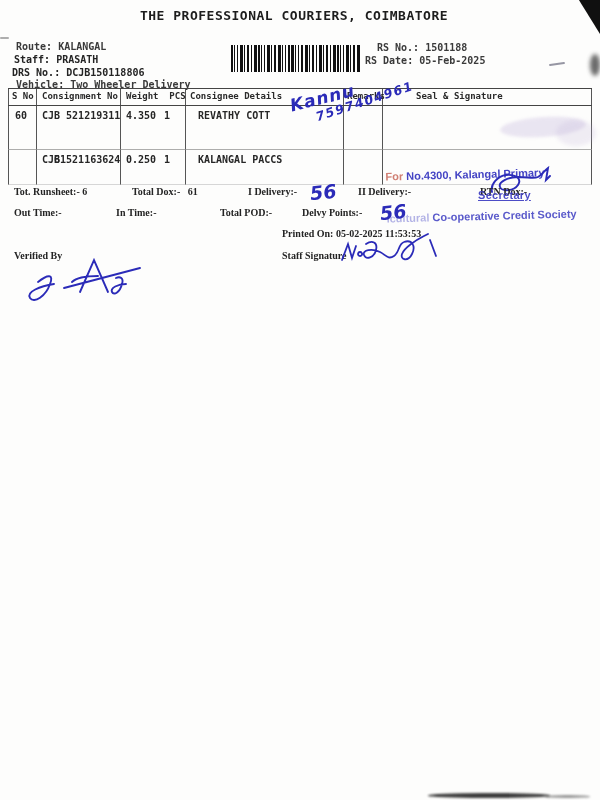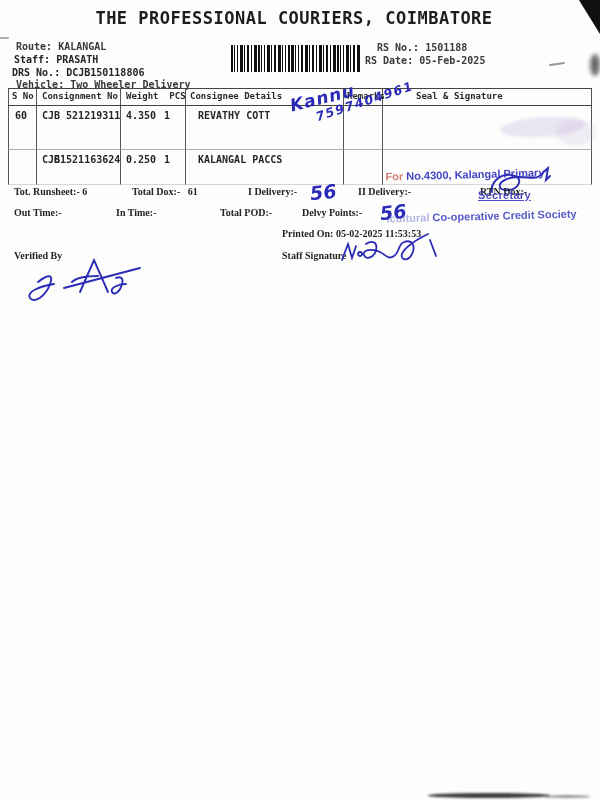--- a/index.html
+++ b/index.html
@@ -5,21 +5,21 @@
   html,body{margin:0;padding:0;background:#e8e8e8;}
   .page{
     position:relative;width:600px;height:800px;margin:0 auto;
     background:#fdfdfc;overflow:hidden;
     font-family:"DejaVu Sans Mono","Liberation Mono",monospace;
     color:#1d1d1d;
   }
   .abs{position:absolute;}
   .print{white-space:pre;color:#242424;}
   
-  .title1{top:8px;left:0;width:588px;text-align:center;font-size:17px;font-weight:bold;letter-spacing:.5px;}
+  .title1{top:8px;left:0;width:588px;text-align:center;font-size:13px;font-weight:bold;letter-spacing:.5px;}
   .title2{top:25px;left:0;width:600px;text-align:center;font-size:13px;font-weight:bold;letter-spacing:.3px;}
   .hline{font-size:10px;font-weight:bold;}
   .hline.light{font-weight:600;color:#3a3a3a;}
   
   .tbl{top:88px;left:8px;width:584px;height:96px;border-top:1.5px solid #444;}
   .thead{position:absolute;top:0;left:0;width:584px;height:16px;border-bottom:1.5px solid #444;}
   .th{position:absolute;top:2px;font-size:9px;font-weight:bold;white-space:pre;color:#2a2a2a;}
   .vline{position:absolute;top:0;width:1px;background:#555;}
   .rowsep{position:absolute;left:0;width:584px;height:1px;background:#8a8a8a;opacity:.7;}
   .tbot{position:absolute;left:0;top:95px;width:584px;height:1px;background:#bdbdbd;opacity:.6;}

